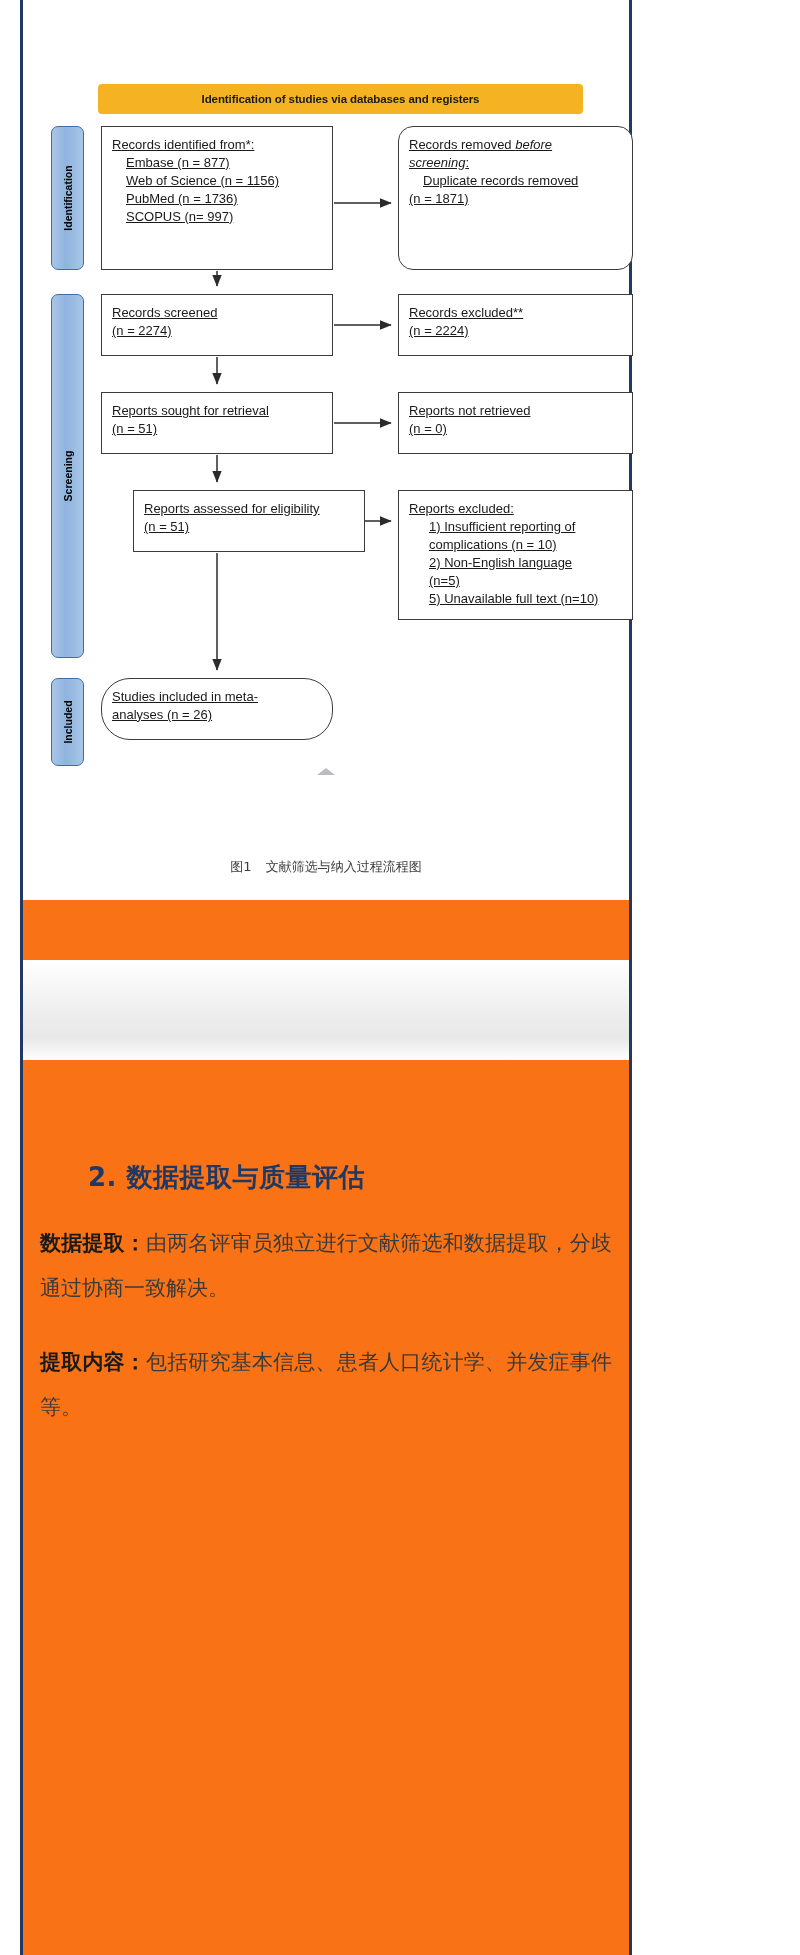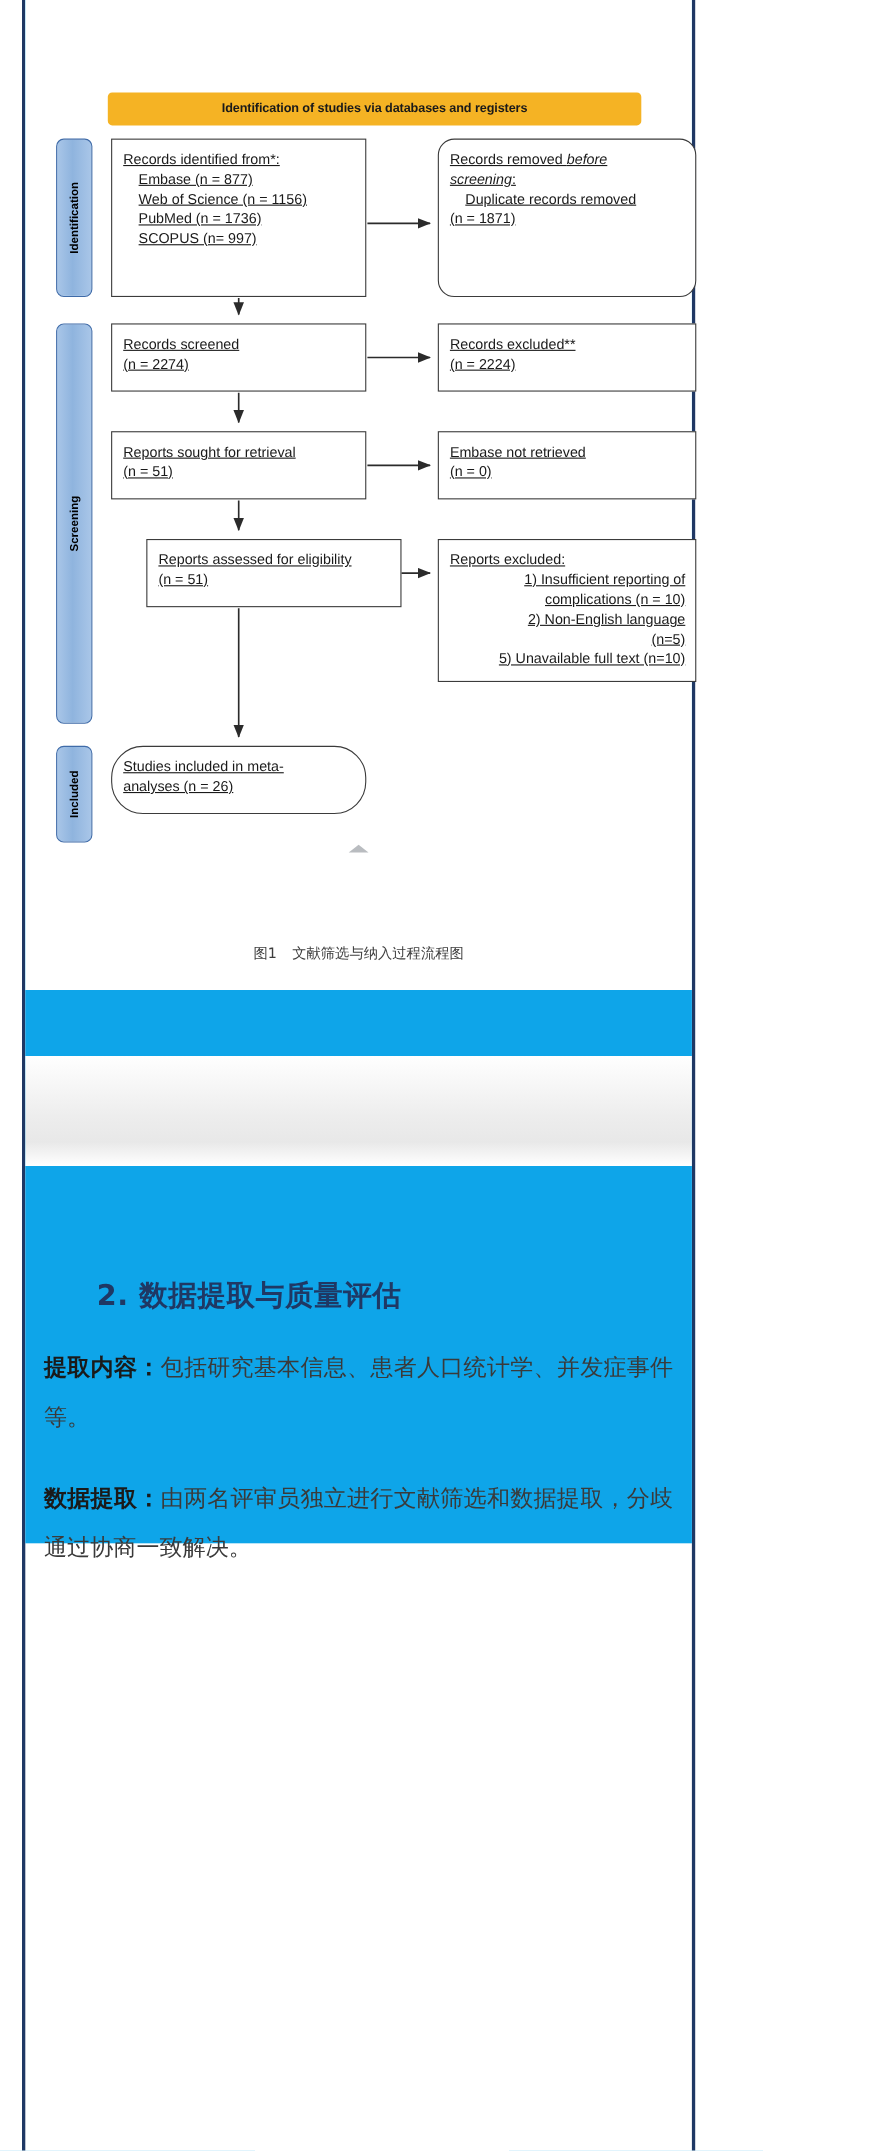--- a/index.html
+++ b/index.html
@@ -21,22 +21,22 @@
   .rule-left, .rule-right {
     position: absolute; top: 0; bottom: 0;
     width: 3px; background: #1f3864;
   }
   .rule-left  { left: 20px; }
   .rule-right { left: 629px; }
 
   .content {
     position: absolute;
     left: 23px; top: 0;
-    width: 606px; height: 1403px;
-    background: #0ea5e9;
+    width: 606px; height: 1955px;
+    background: #f97316;
   }
 
   
   .figure-wrap {
     position: absolute;
     left: 0; top: 0;
     width: 606px; height: 900px;
     background: #ffffff;
   }
 
@@ -88,21 +88,21 @@
     background: #ffffff;
     border: 1.6px solid #3b3b3b;
     padding: 9px 9px 24px 10px;
     font-size: 13px;
     line-height: 1.38;
     color: #1a1a1a;
     text-decoration: underline;
   }
   .fbox .ln { display: block; white-space: pre; }
   .fbox .indent { padding-left: 14px; }
-  .fbox .indent2 { padding-left: 20px; text-align: right; }
+  .fbox .indent2 { padding-left: 20px; }
   .fbox i { font-style: italic; }
 
   .box-identified   { left: 78px;  top: 66px;  width: 232px; height: 144px; }
   .box-removed      { left: 375px; top: 66px;  width: 235px; height: 144px; border-radius: 15px; }
   .box-screened     { left: 78px;  top: 234px; width: 232px; height: 62px;  }
   .box-excluded1    { left: 375px; top: 234px; width: 235px; height: 62px;  }
   .box-sought       { left: 78px;  top: 332px; width: 232px; height: 62px;  }
   .box-notretrieved { left: 375px; top: 332px; width: 235px; height: 62px;  }
   .box-assessed     { left: 78px;  top: 430px; width: 232px; height: 62px; margin-left: 32px;  }
   .box-excluded2    { left: 375px; top: 430px; width: 235px; height: 130px; }
@@ -245,21 +245,21 @@
           <span class="ln">Records excluded**</span>
           <span class="ln">(n = 2224)</span>
         </div>
 
         <div class="fbox box-sought">
           <span class="ln">Reports sought for retrieval</span>
           <span class="ln">(n = 51)</span>
         </div>
 
         <div class="fbox box-notretrieved">
-          <span class="ln">Embase not retrieved</span>
+          <span class="ln">Reports not retrieved</span>
           <span class="ln">(n = 0)</span>
         </div>
 
         <div class="fbox box-assessed">
           <span class="ln">Reports assessed for eligibility</span>
           <span class="ln">(n = 51)</span>
         </div>
 
         <div class="fbox box-excluded2">
           <span class="ln">Reports excluded:</span>
@@ -283,22 +283,22 @@
         <span>图1</span><span class="gap"></span><span>文献筛选与纳入过程流程图</span>
       </div>
 
       <div class="divider-band"></div>
     </div>
 
     <div class="article">
       <div class="art-heading">2. 数据提取与质量评估</div>
 
       <p class="art-para">
+        <b>数据提取：</b><span>由两名评审员独立进行文献筛选和数据提取，分歧通过协商一致解决。</span>
+      </p>
+
+      <p class="art-para">
         <b>提取内容：</b><span>包括研究基本信息、患者人口统计学、并发症事件等。</span>
       </p>
-
-      <p class="art-para">
-        <b>数据提取：</b><span>由两名评审员独立进行文献筛选和数据提取，分歧通过协商一致解决。</span>
-      </p>
     </div>
 
   </div>
 </div>
 
 </body></html>

